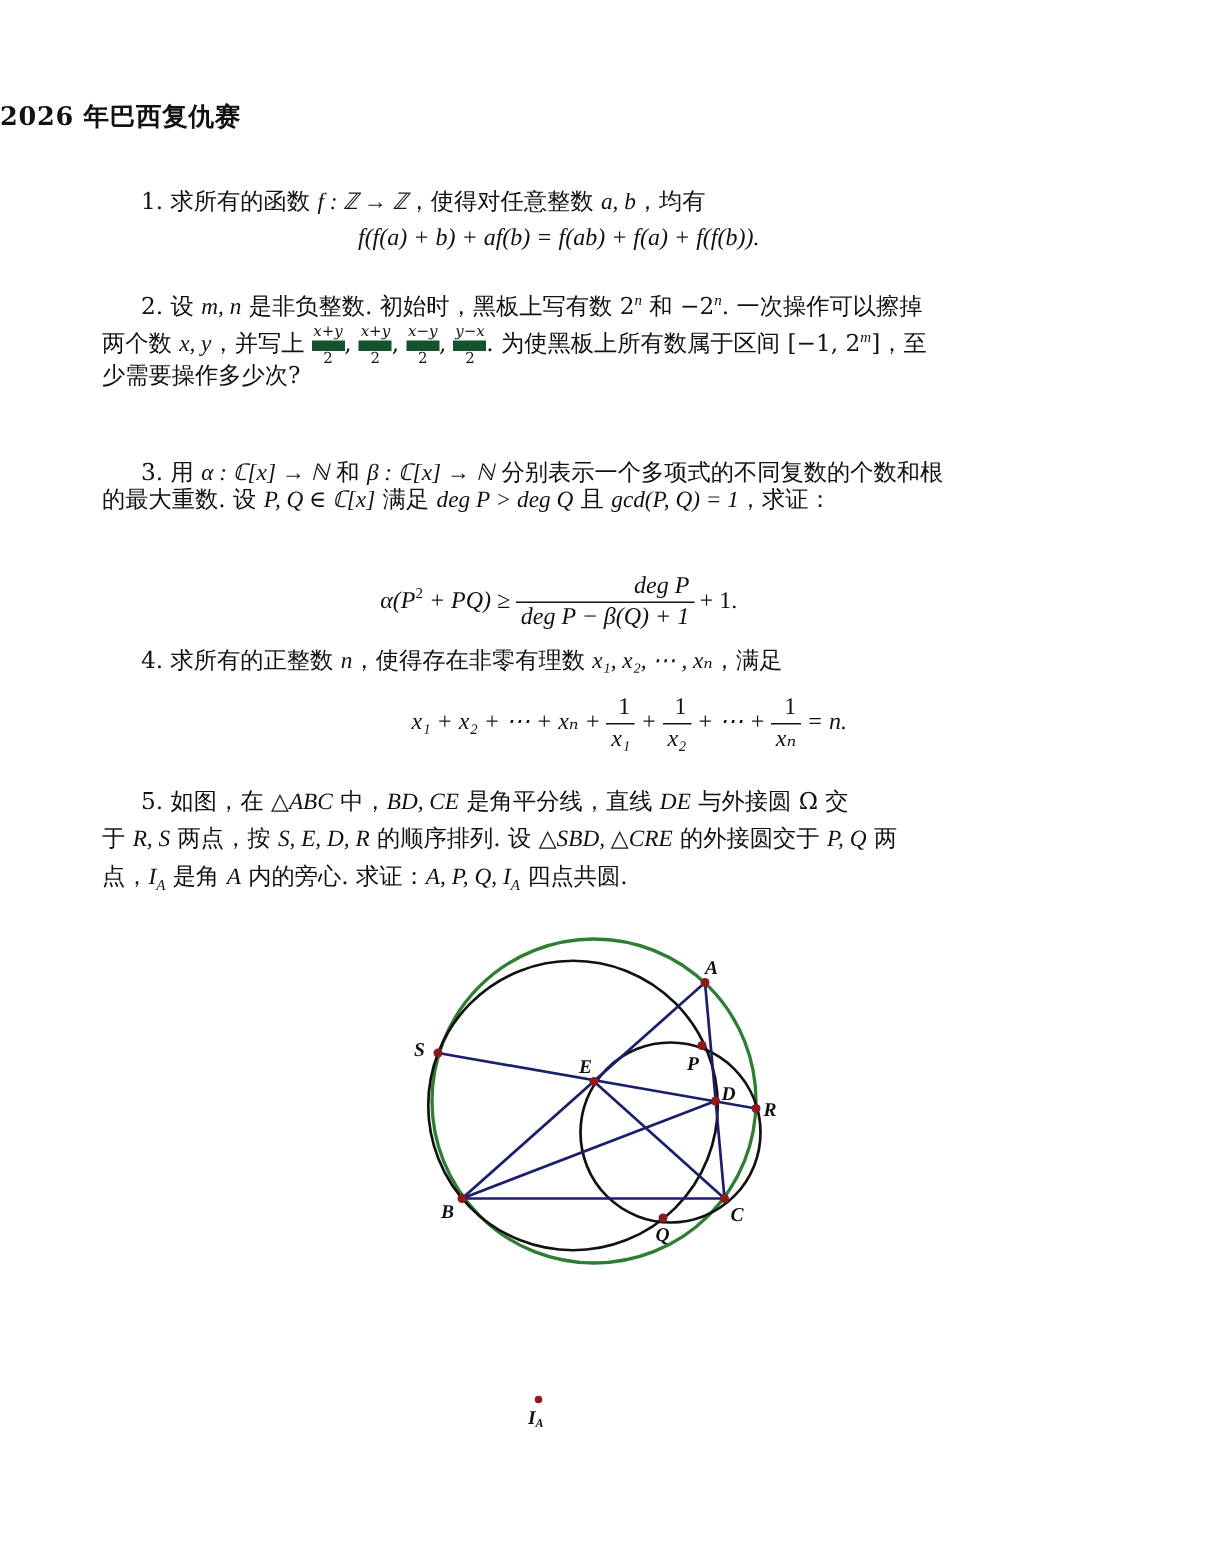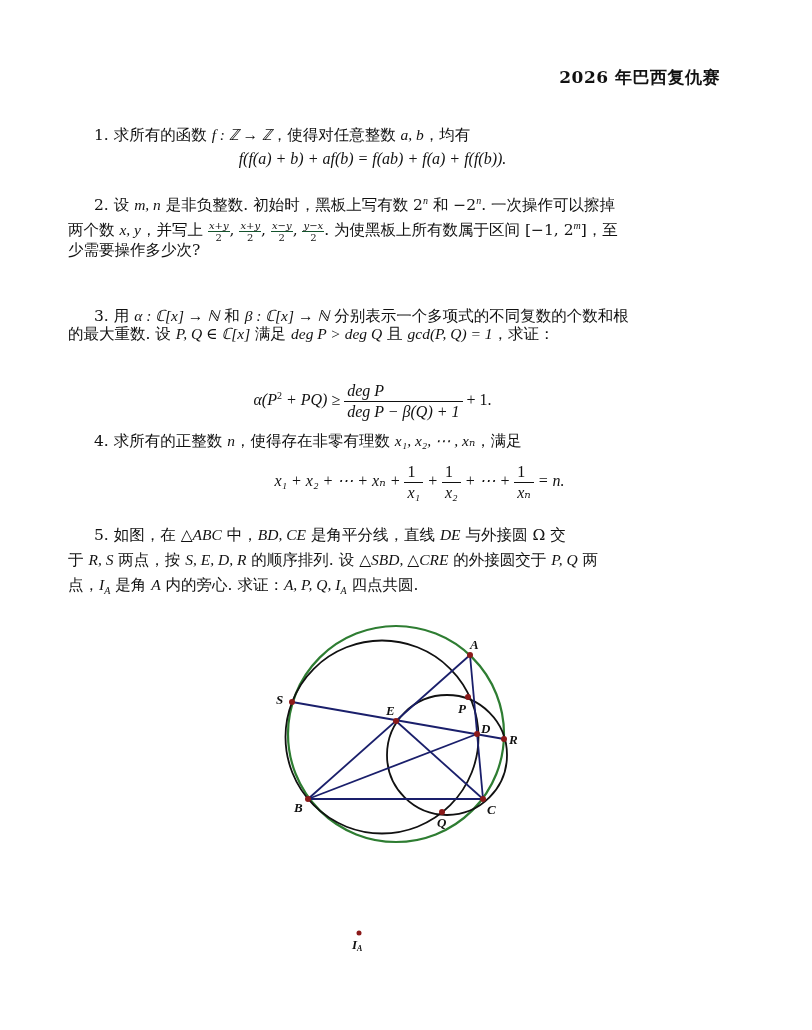--- a/index.html
+++ b/index.html
@@ -1,29 +1,29 @@
 <!DOCTYPE html>
 <html><head>
   <meta charset="utf-8">
   <style>
     html, body { margin: 0; padding: 0; background: #ffffff; }
     body { width: 812px; height: 1030px; position: relative; overflow: hidden;
            font-family: "DejaVu Serif", "Liberation Serif", serif; color: #111; }
-    .title { position: absolute; top: 66px; left: 0; width: 720px; text-align: right;
+    .title { position: absolute; top: 66px; left: 0; width: 720px; text-align: left;
              font-size: 17px; font-weight: bold; letter-spacing: 0.5px; }
     .para { position: absolute; left: 68px; width: 660px; font-size: 15.5px; line-height: 25px; }
     .indent { text-indent: 26px; }
     .disp { position: absolute; left: 0; width: 745px; text-align: center; font-size: 16px; font-style: italic; }
     .m { font-style: italic; font-family: "Liberation Serif", "DejaVu Serif", serif; }
     .r { font-style: normal; }
-    .frac { display: inline-block; vertical-align: middle; text-align: left; font-style: italic; }
+    .frac { display: inline-block; vertical-align: middle; text-align: right; font-style: italic; }
     .frac .num { display: block; border-bottom: 1px solid #111; padding: 0 3px; line-height: 20px; }
     .frac .den { display: block; padding: 0 3px; line-height: 20px; }
     .sfrac { display: inline-block; vertical-align: middle; text-align: center; font-size: 10px; font-style: italic; line-height: 11px; }
-    .sfrac .num { display: block; border-bottom: 1px solid #14532d; padding: 0 1px; }
+    .sfrac .num { display: block; border-bottom: 7px solid #14532d; padding: 0 1px; }
     .sfrac .den { display: block; padding: 0 1px; }
     sup, sub { font-size: 10px; }
     svg text { font-family: "Liberation Serif", "DejaVu Serif", serif; font-style: italic; font-weight: bold; font-size: 13px; fill: #111; }
   </style>
 </head>
 <body>
 
 <div class="title">2026 年巴西复仇赛</div>
 
 <div class="para indent" style="top:110px;margin-top:12px;">

